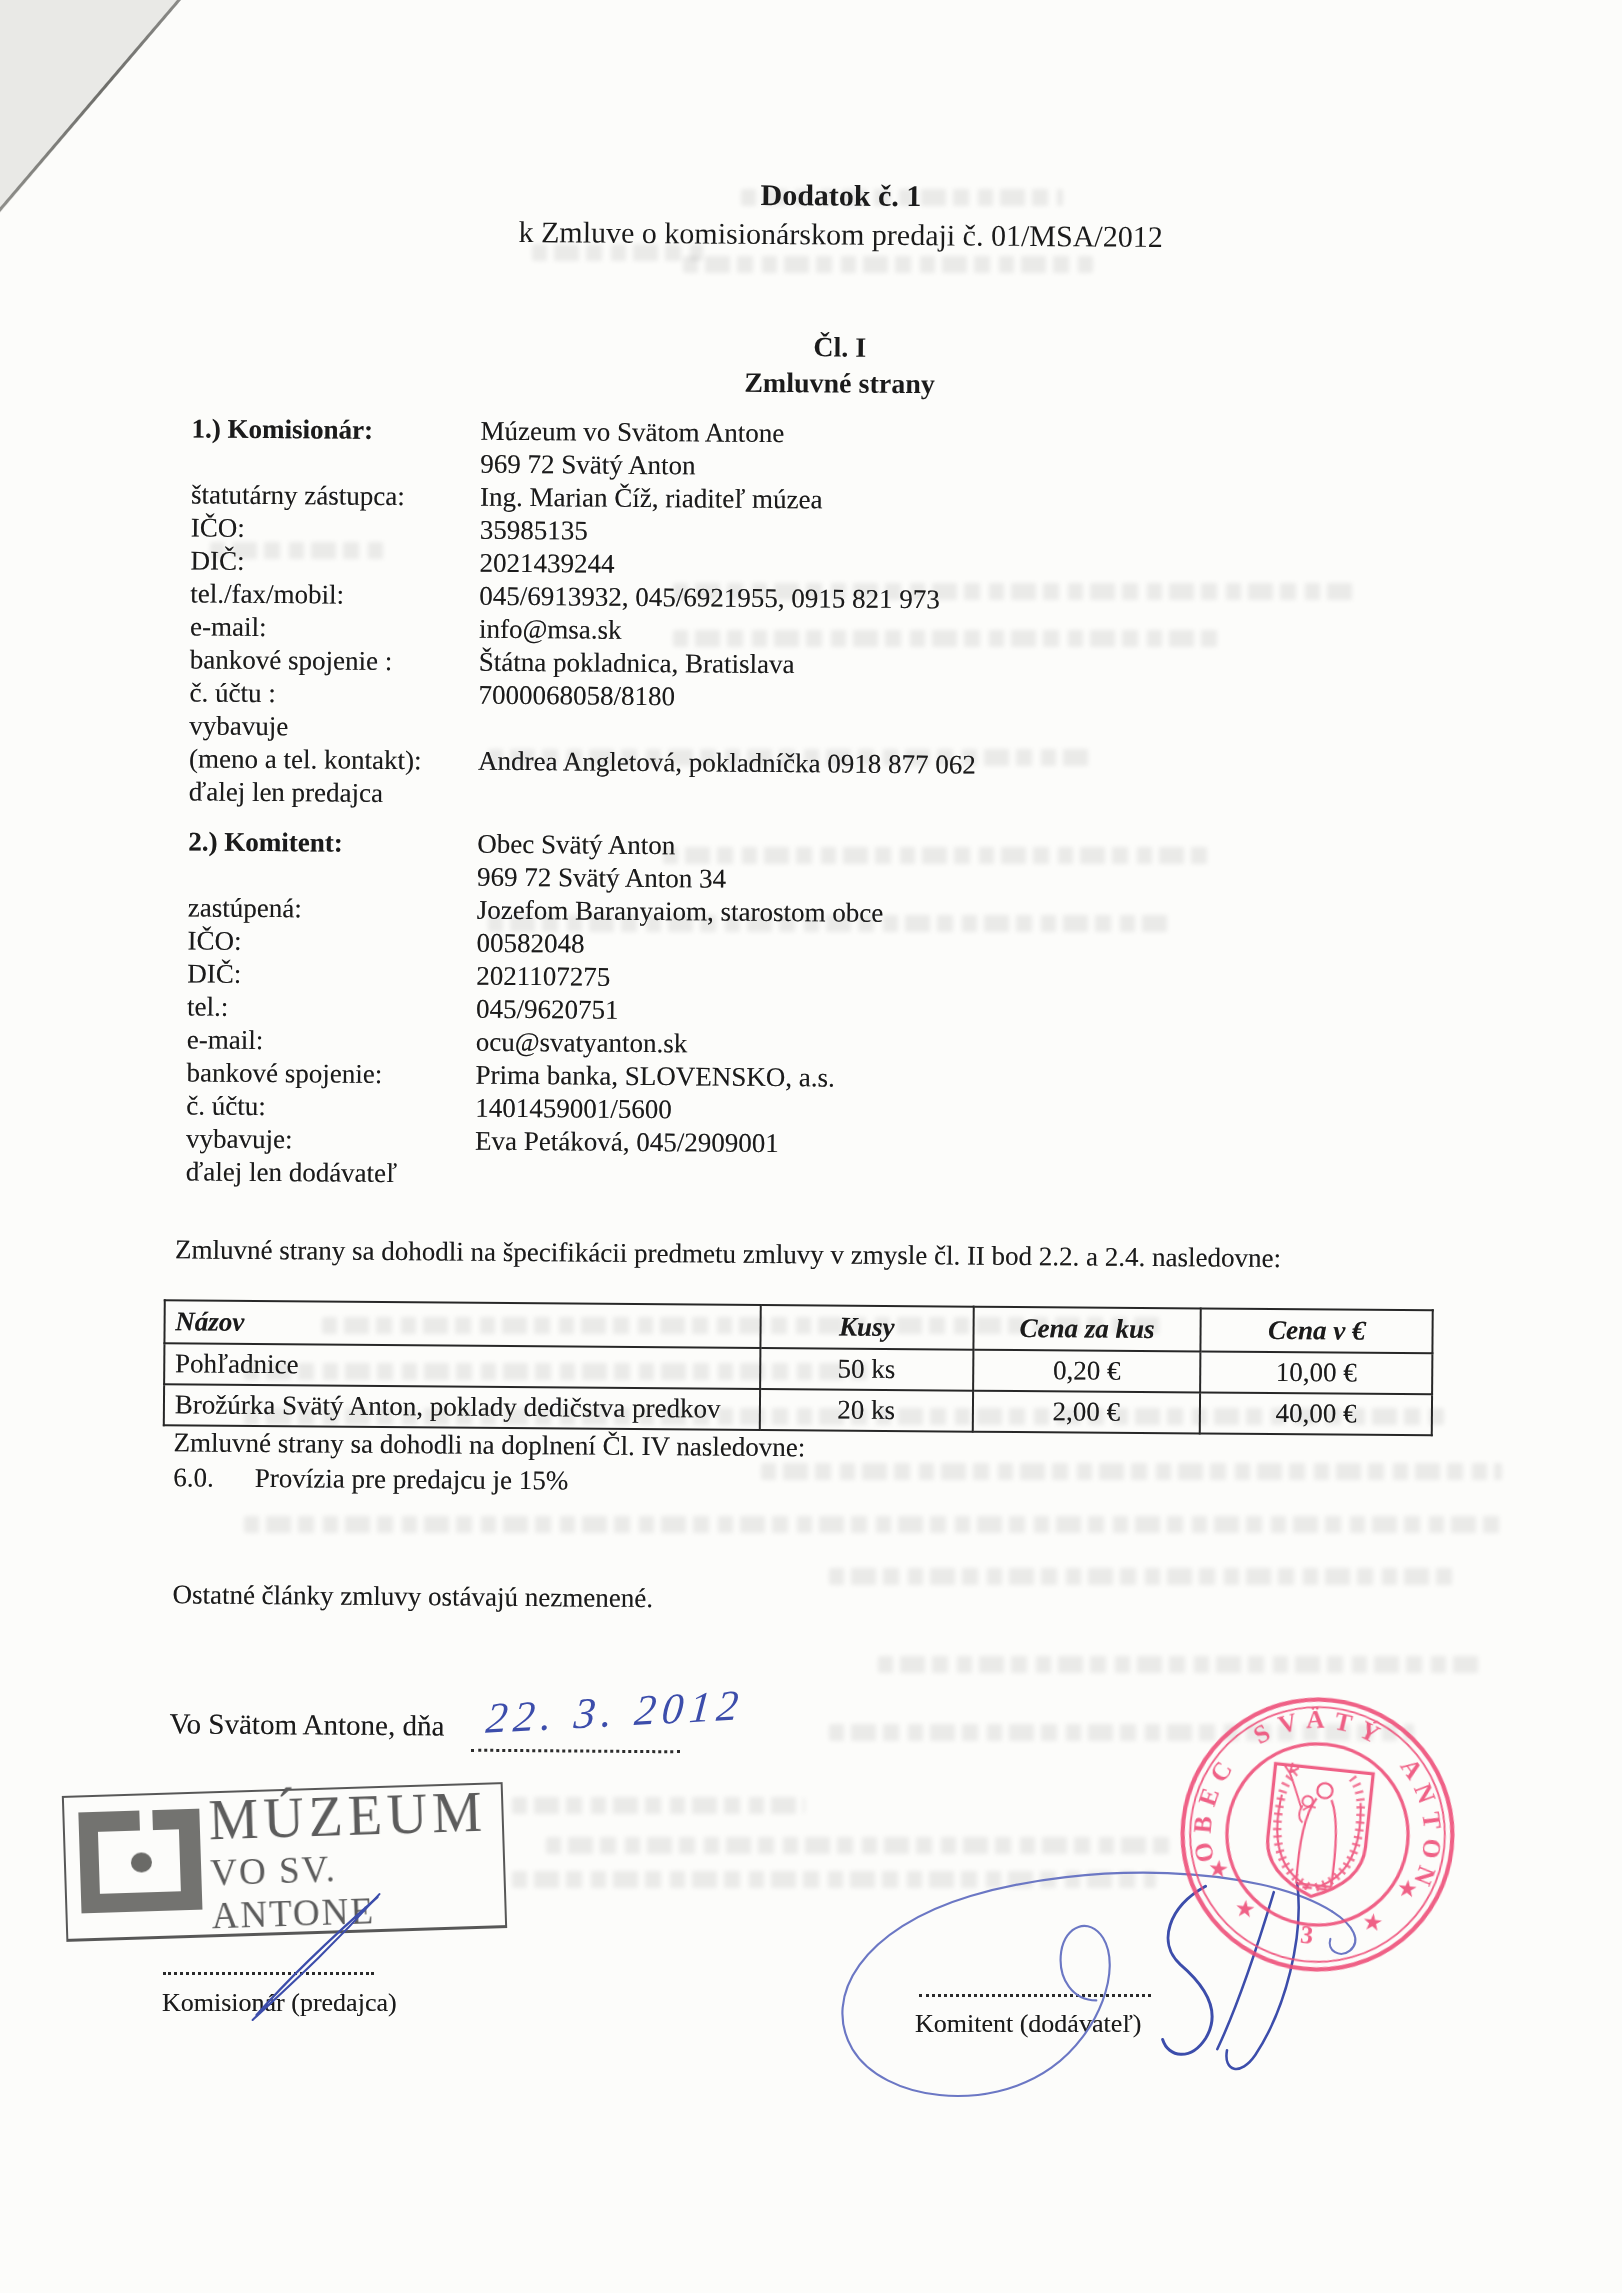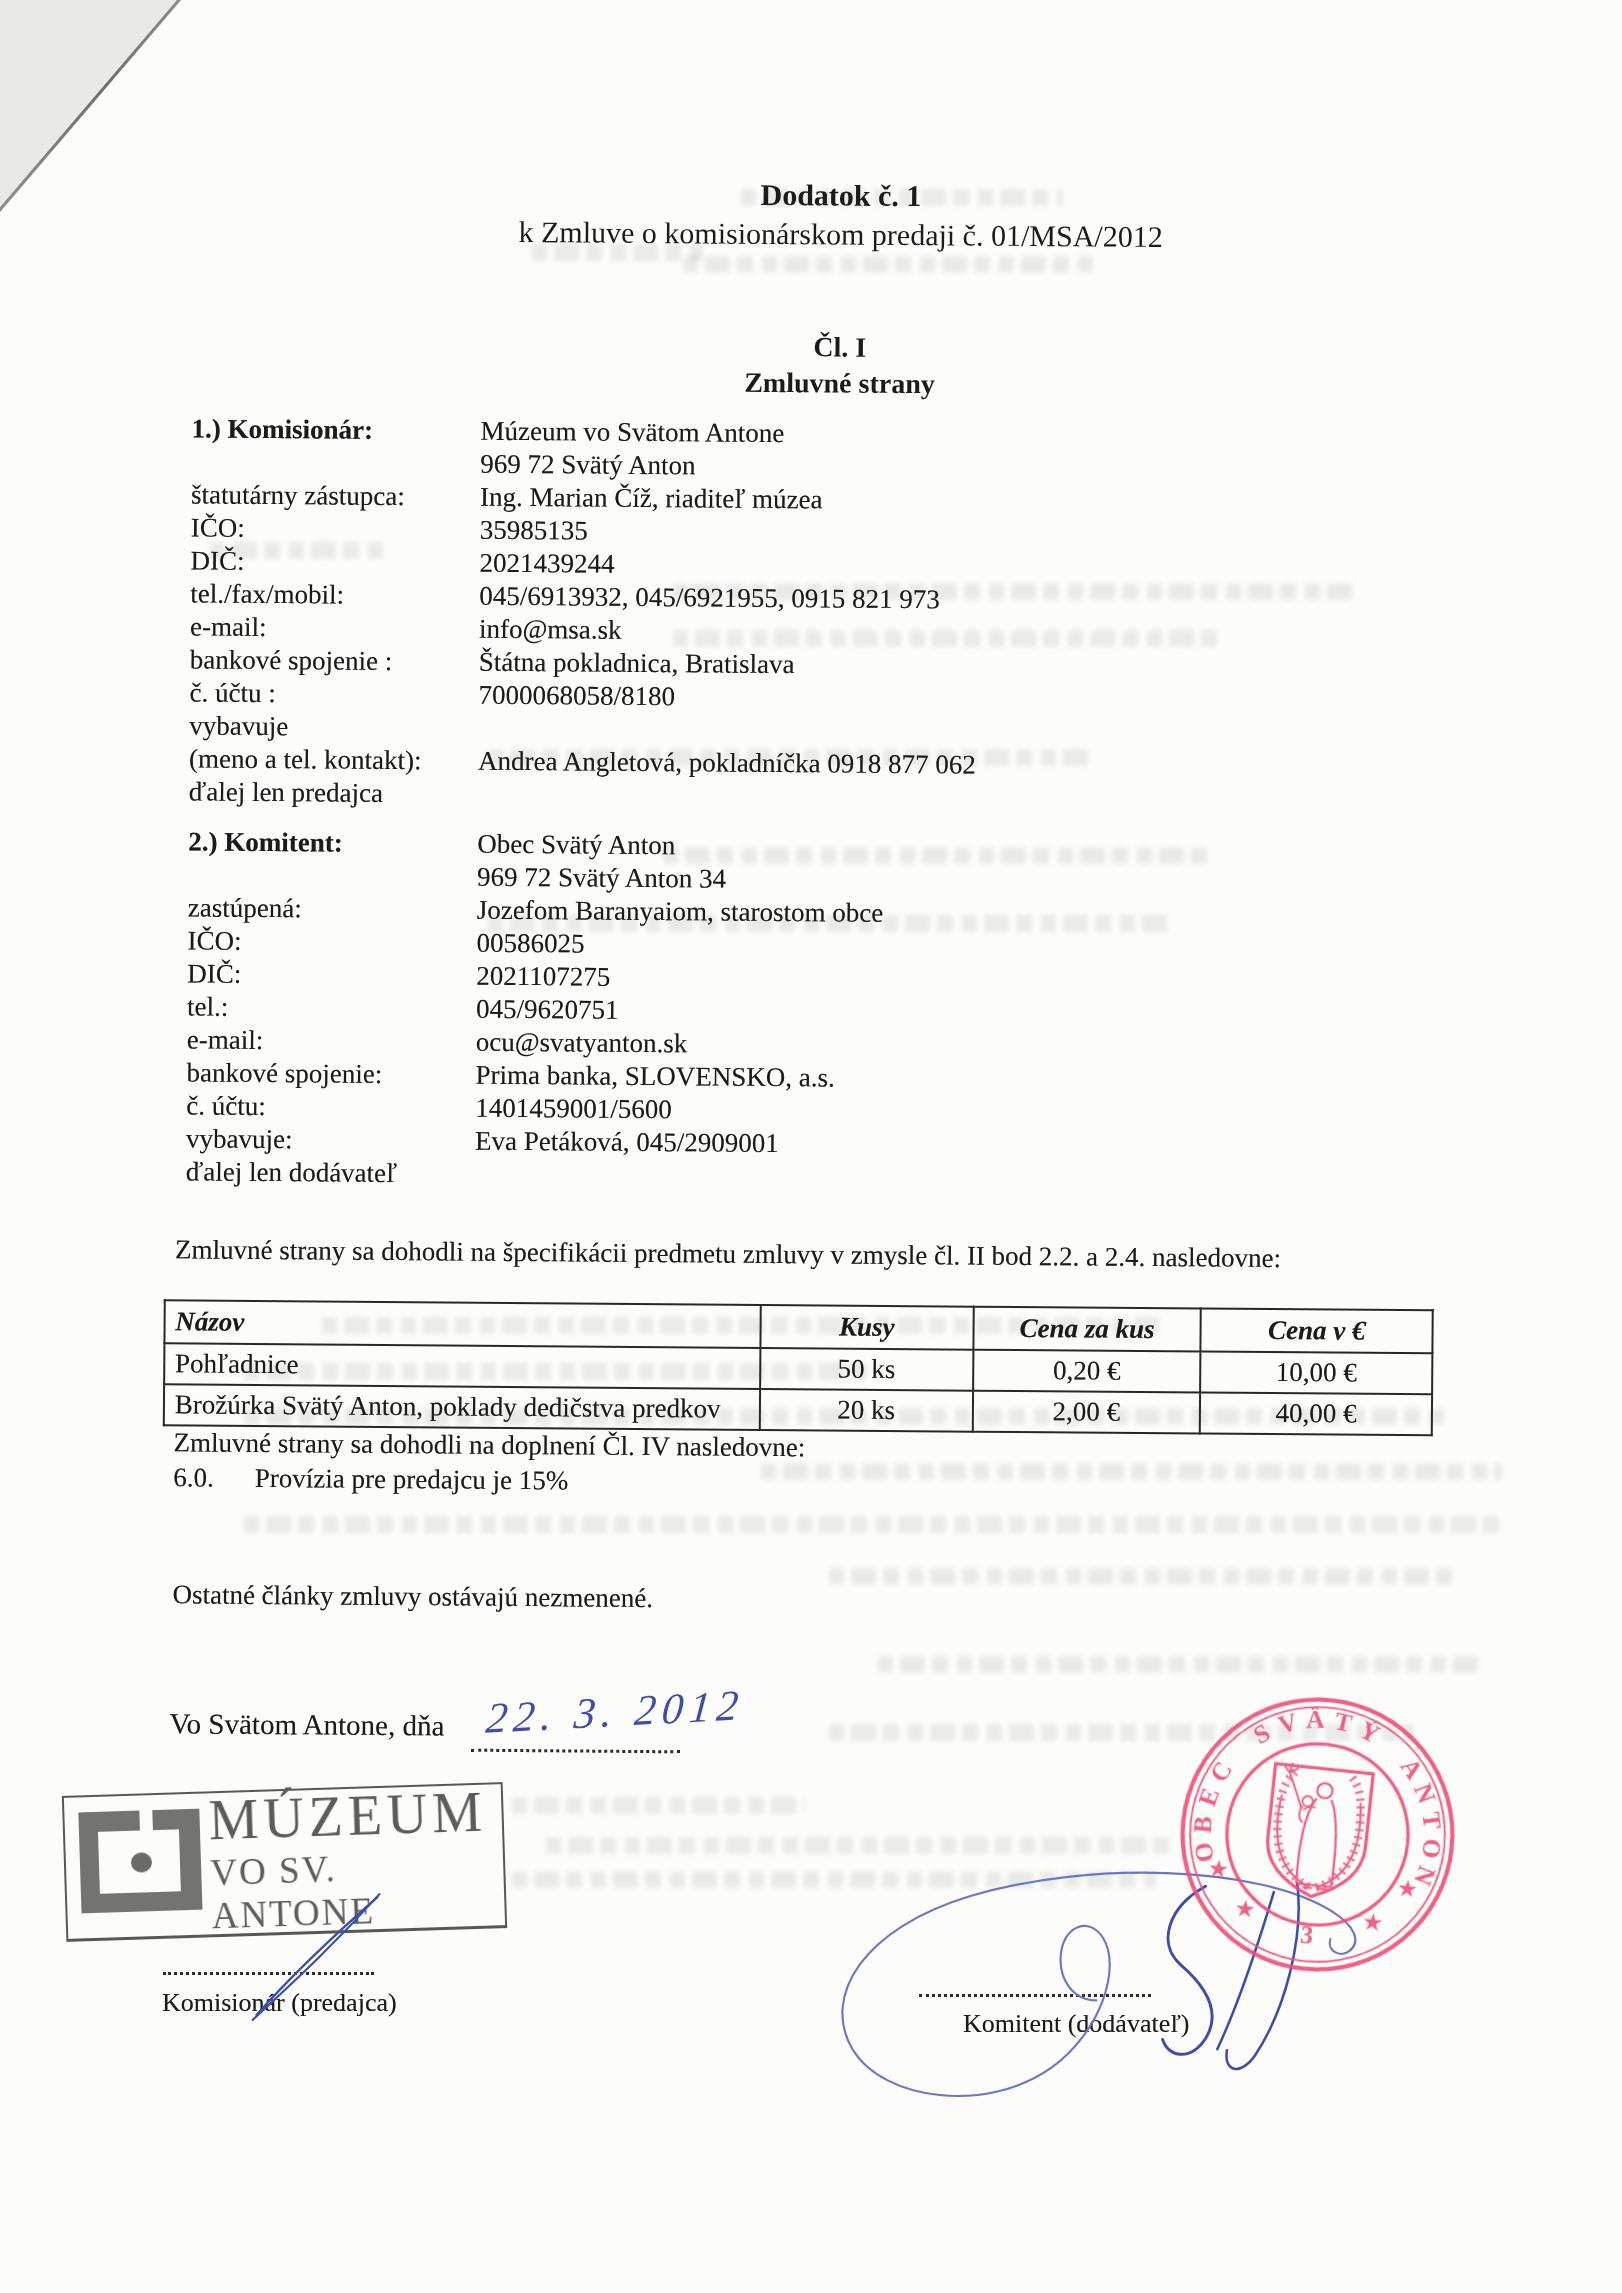--- a/index.html
+++ b/index.html
@@ -67,21 +67,21 @@
   }
   .sig-svg{position:absolute;left:0;top:0;pointer-events:none;}
   .sig{fill:none;stroke:var(--ink,#3c4dab);stroke-linecap:round;stroke-linejoin:round;}
   .sig-light{fill:none;stroke:#6b77c4;stroke-linecap:round;stroke-linejoin:round;}
   
   .sign-dots{position:absolute;height:9.8px;border-bottom:3.9px dotted #2b2b2b;}
   .sign-dots.left{left:163px;top:1962px;width:211px;}
   .sign-dots.right{left:919px;top:1984px;width:232px;}
   .sign-role{position:absolute;font-size:26px;text-shadow:0 0 0.6px rgba(20,20,20,.45);}
   .sign-role.left{left:162px;top:1986px;}
-  .sign-role.right{left:915px;top:2007px;margin-left:48px;}
+  .sign-role.right{left:915px;top:2007px;}
   
   .museum-stamp{
     position:absolute;left:64px;top:1789px;width:441px;height:146px;
     border:2.9px solid #4a4a4a;border-bottom-width:3.9px;
     transform:rotate(-1.8deg);
     color:var(--gray,#4f4f4f);
     opacity:.92;filter:blur(0.3px);
     box-sizing:border-box;
   }
   .m-logo{position:absolute;left:13.7px;top:14.6px;width:121px;height:101px;background:#686865;}
@@ -217,21 +217,21 @@
           <span class="p-value">969 72 Svätý Anton 34</span>
         </div>
 
         <div class="p-row">
           <span class="p-label">zastúpená:</span>
           <span class="p-value">Jozefom Baranyaiom, starostom obce</span>
         </div>
 
         <div class="p-row">
           <span class="p-label">IČO:</span>
-          <span class="p-value">00586025</span>
+          <span class="p-value">00582048</span>
         </div>
 
         <div class="p-row">
           <span class="p-label">DIČ:</span>
           <span class="p-value">2021107275</span>
         </div>
 
         <div class="p-row">
           <span class="p-label">tel.:</span>
           <span class="p-value">045/9620751</span>

